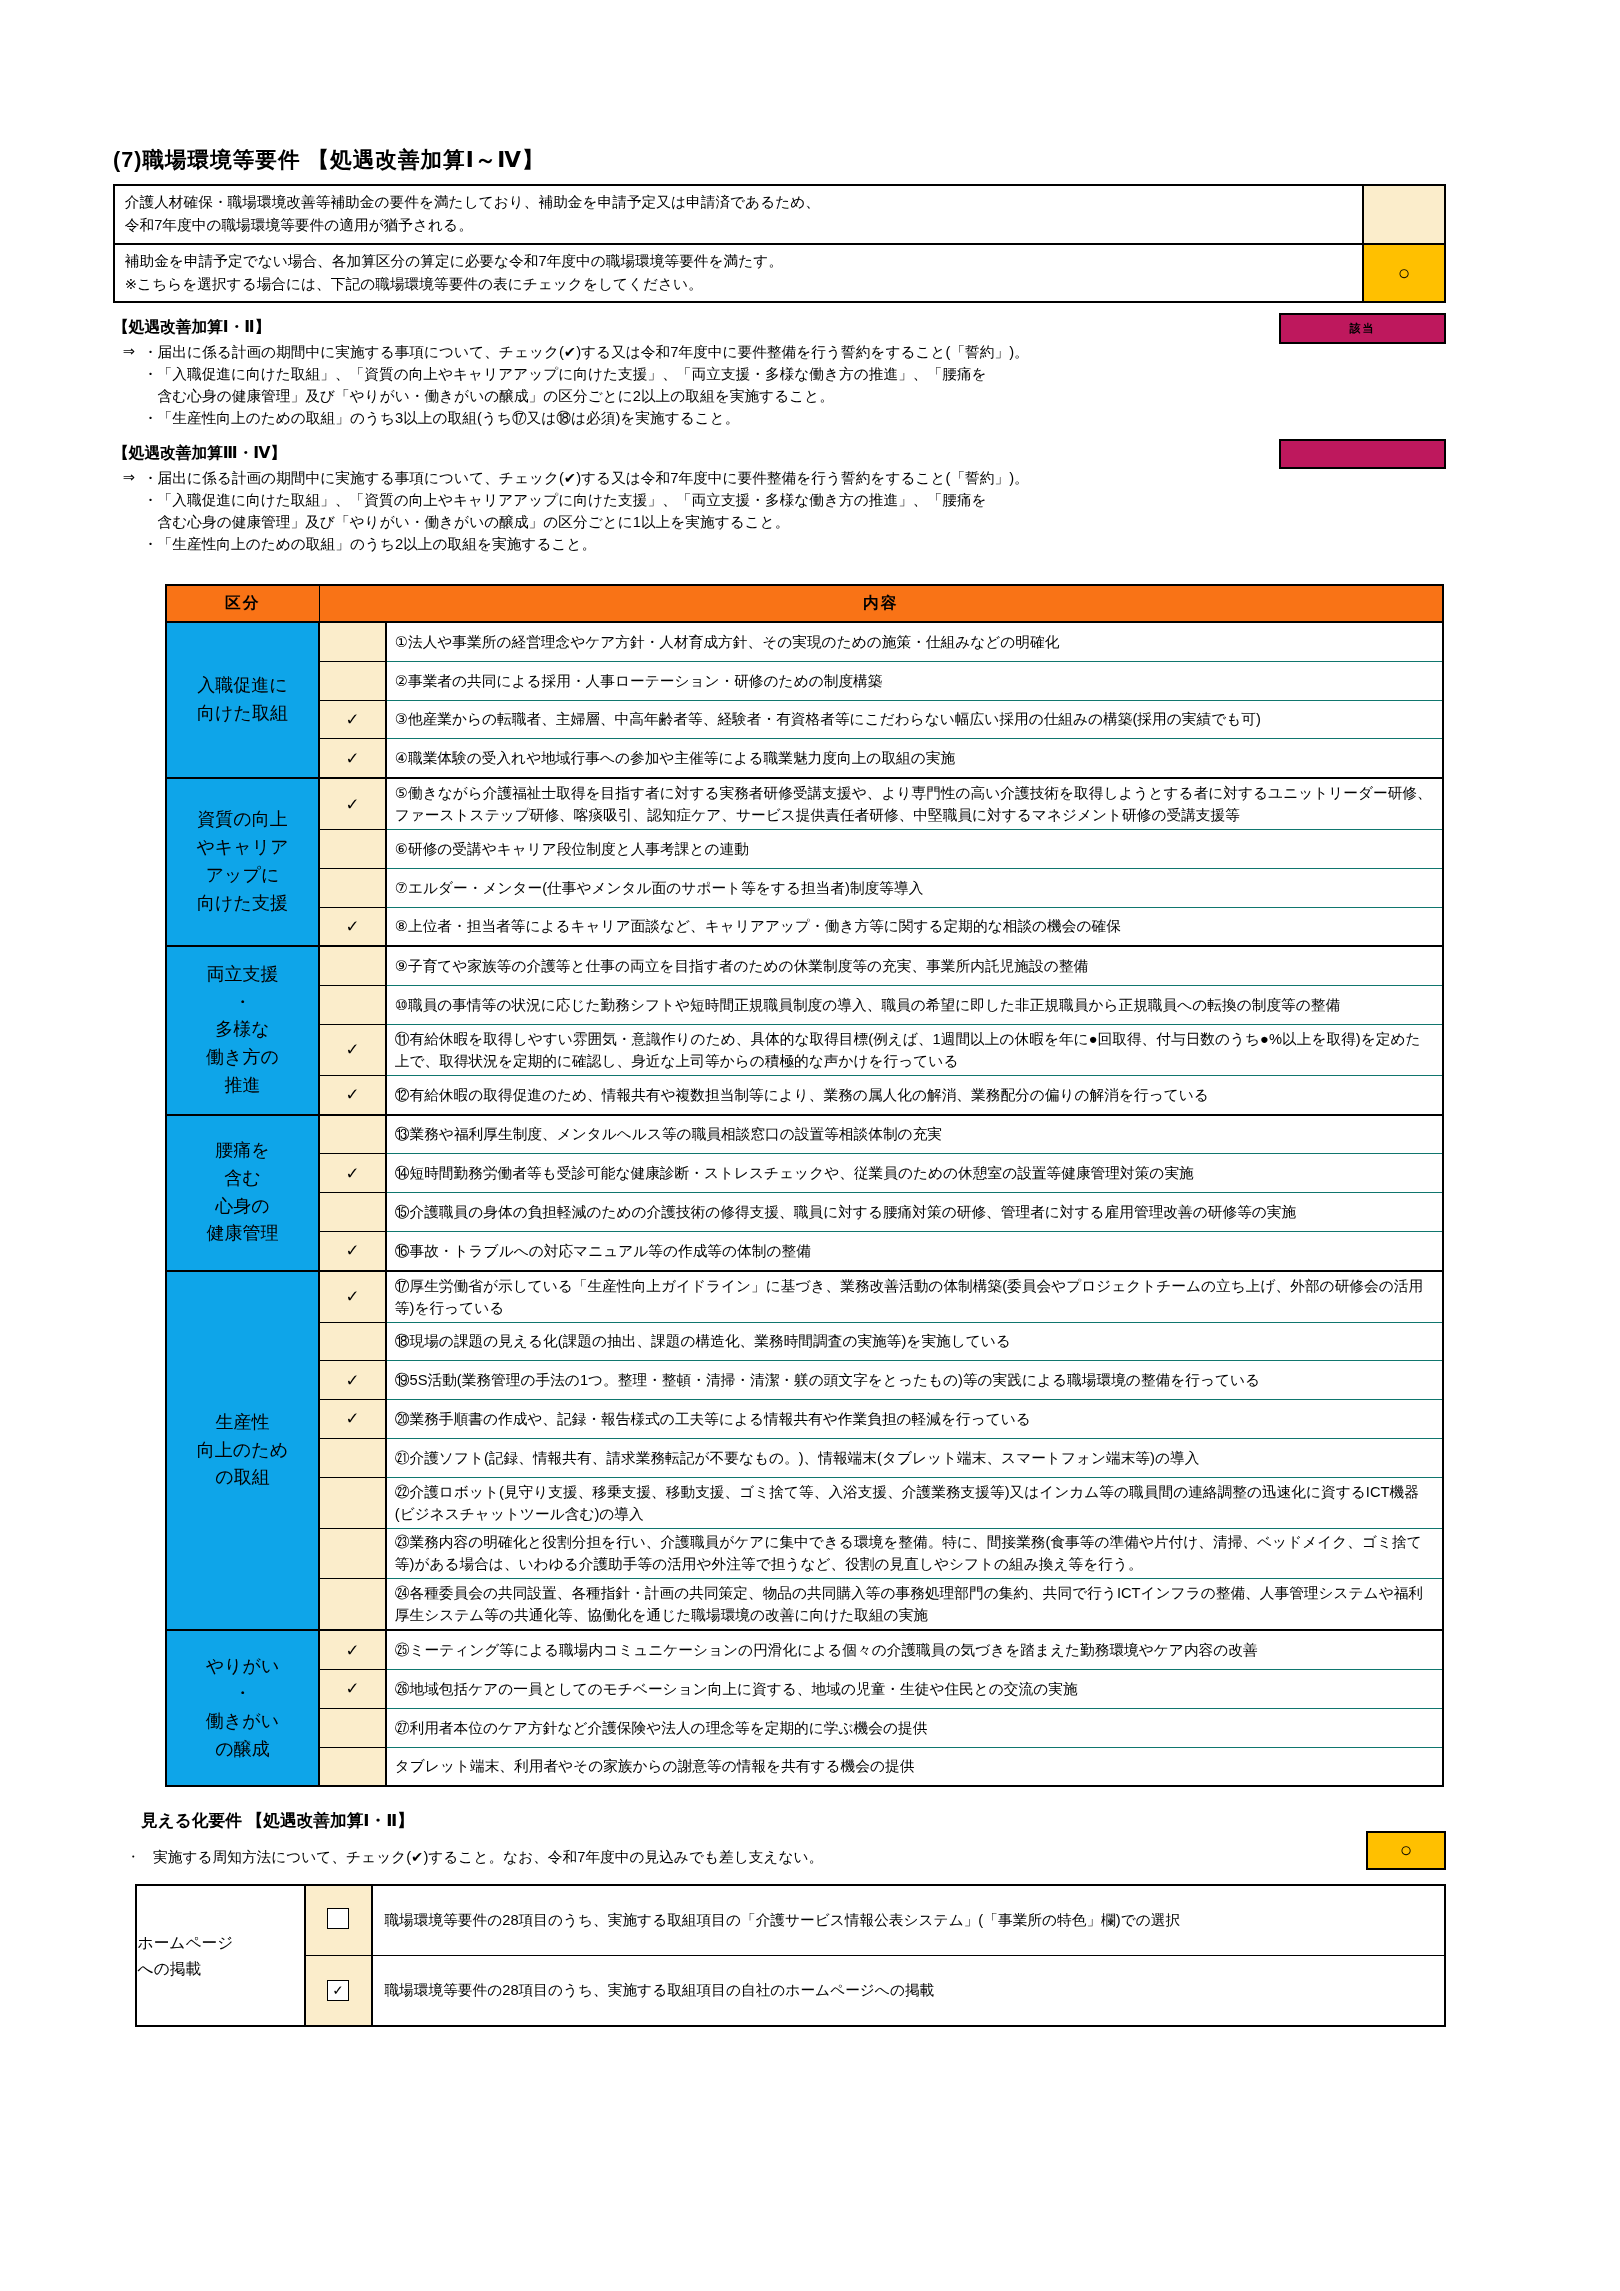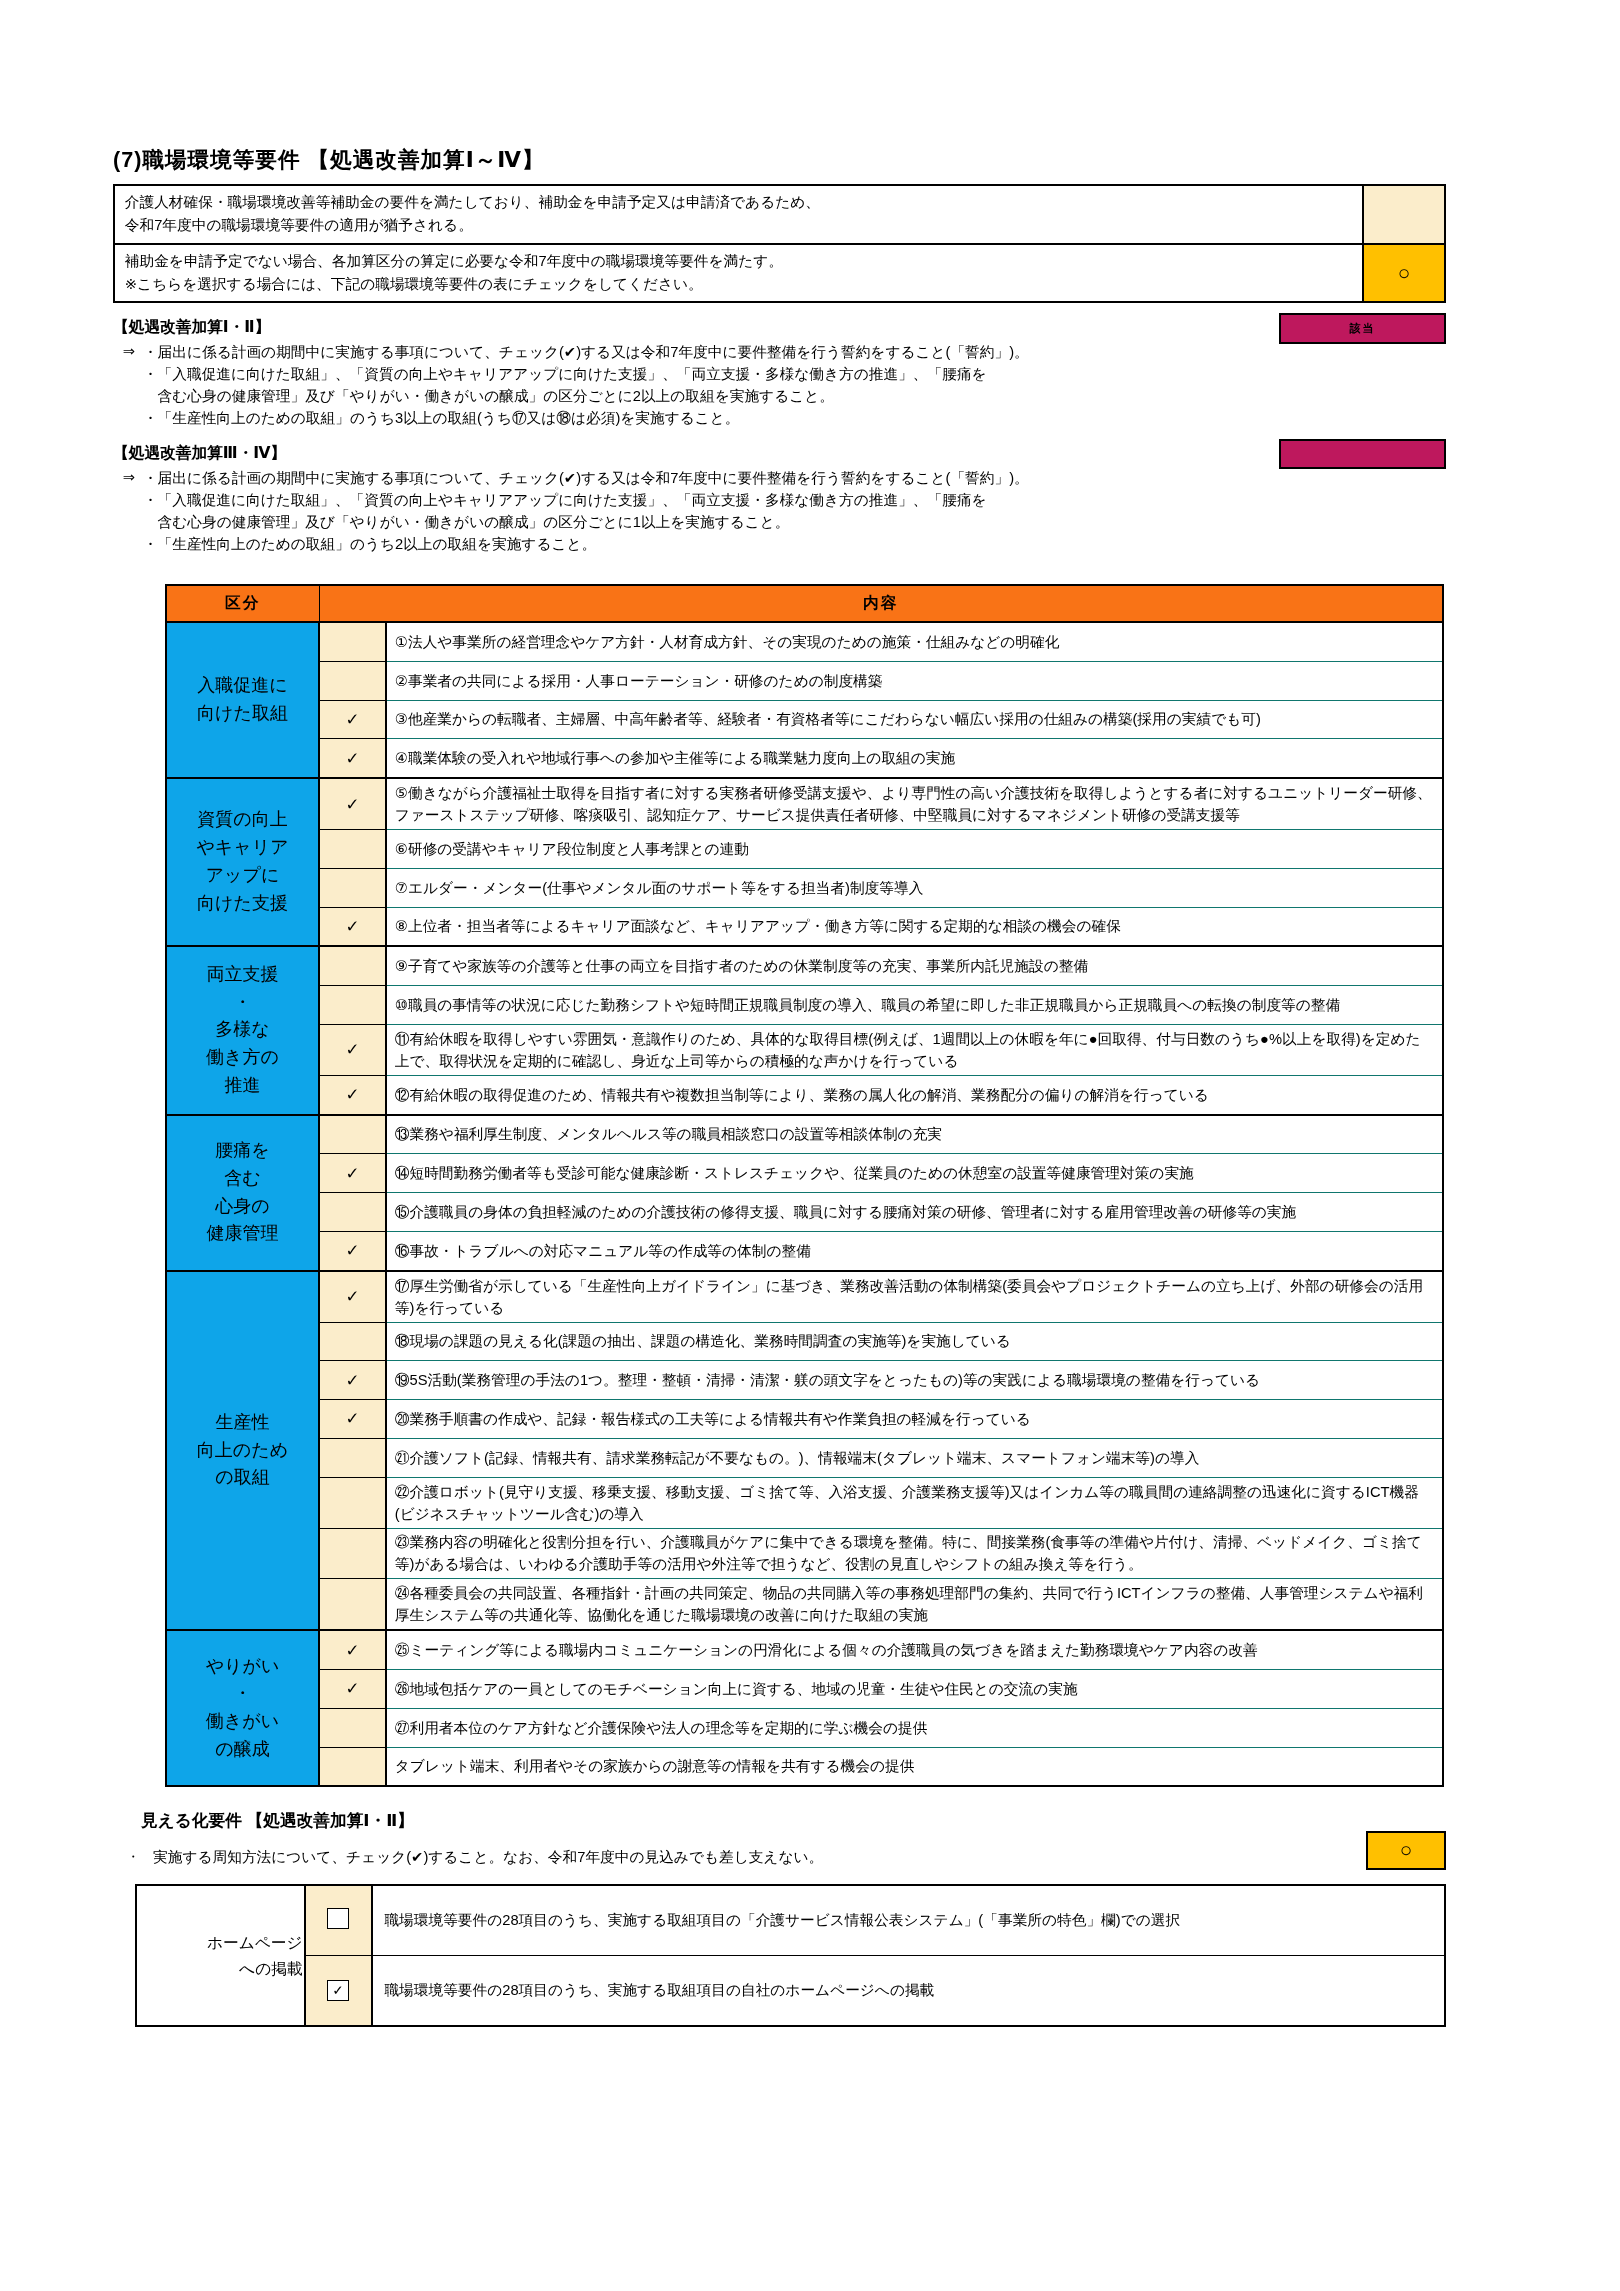--- a/index.html
+++ b/index.html
@@ -67,21 +67,21 @@
   .mieruka-mark{
     position:absolute;right:0;top:21.6px;width:76px;height:35px;
     background:#FFC000;border:2.9px solid #000;
     display:flex;align-items:center;justify-content:center;
     font-size:20.6px;font-weight:bold;
   }
 
   
   .bottom-table{border-collapse:collapse;width:1311px;margin:17.6px 0 0 21.6px;border:2.9px solid #000;}
   .bt-cat{
-    width:165px;text-align:right;vertical-align:middle;font-size:15.7px;
+    width:165px;text-align:left;vertical-align:middle;font-size:15.7px;
     white-space:pre-line;line-height:1.6;border:1.5px solid #000;border-right:2.5px solid #000;
   }
   .bt-chk{
     width:63px;background:#FBEDCB;text-align:center;vertical-align:middle;
     border:1px solid #000;border-left:2.5px solid #000;border-right:2.5px solid #000;
   }
   .bt-chk .box{
     display:inline-flex;width:21.6px;height:21.6px;background:#fff;
     border:1.5px solid #000;align-items:center;justify-content:center;
     font-size:13.7px;font-weight:bold;box-sizing:border-box;

